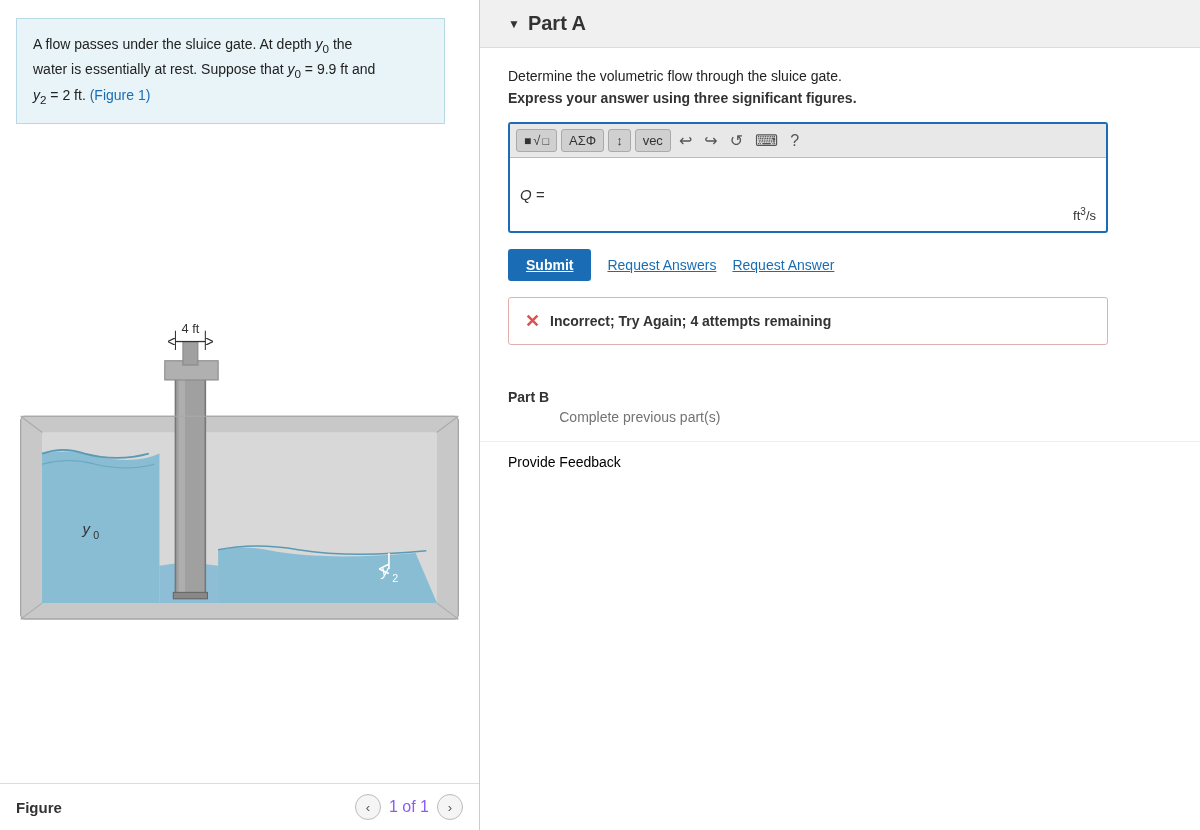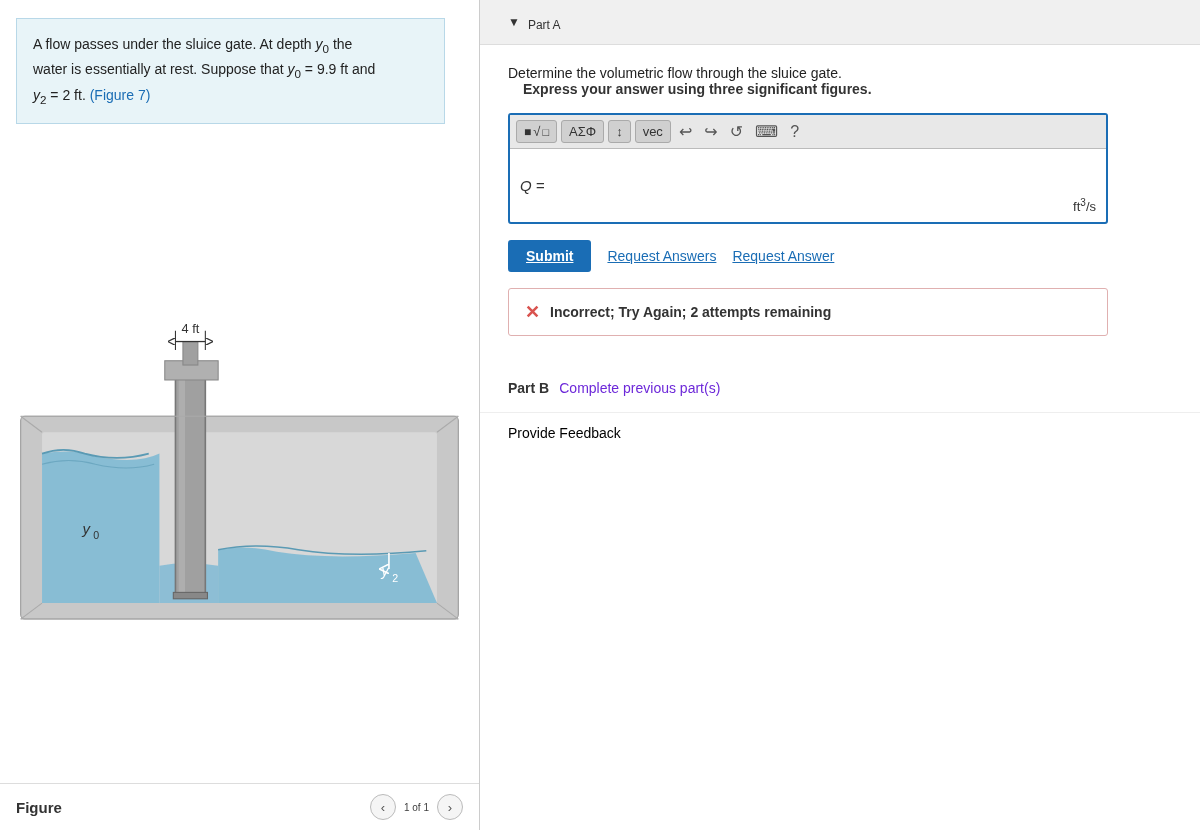--- a/index.html
+++ b/index.html
@@ -68,22 +68,22 @@
       border-radius: 50%;
       cursor: pointer;
       display: flex;
       align-items: center;
       justify-content: center;
       font-size: 13px;
       color: #555;
     }
 
     .figure-count {
-      font-size: 10px;
-      color: #404040;
+      font-size: 16px;
+      color: #8b5cf6;
     }
 
     
     .figure-area {
       flex: 1;
       display: flex;
       align-items: center;
       justify-content: flex-start;
       padding: 10px 10px 0 10px;
       overflow: hidden;
@@ -110,39 +110,38 @@
       display: flex;
       align-items: center;
       gap: 8px;
     }
 
     .part-toggle-arrow {
       font-size: 12px;
     }
 
     .part-title {
-      font-weight: normal;
-      font-size: 12px;
-      margin-top: 6px;
+      font-weight: bold;
+      font-size: 20px;
     }
 
     .part-content {
       padding: 20px 28px;
     }
 
     .part-instruction {
+      margin-bottom: 6px;
       font-size: 14px;
       color: #222;
     }
 
     .part-instruction-bold {
       font-weight: bold;
       font-size: 14px;
       margin-bottom: 16px;
-      margin-left: 15px;
     }
 
     .toolbar-btn {
       background: #d0d0d0;
       border: 1px solid #aaa;
       border-radius: 3px;
       padding: 3px 7px;
       cursor: pointer;
       font-size: 13px;
       color: #333;
@@ -270,21 +269,22 @@
       gap: 10px;
     }
 
     .part-b-label {
       font-weight: bold;
       font-size: 14px;
     }
 
     .part-b-text {
       font-size: 14px;
-      color: #6d28d9;
+      color: #737373;
+      margin-top: 20px;
     }
 
     
     .provide-feedback {
       padding: 12px 28px;
       border-top: 1px solid #eee;
     }
 
     .provide-feedback-link {
       color: #000000;
@@ -297,21 +297,21 @@
     sup { font-size: 10px; }
   </style>
 </head>
 <body>
 
 <div class="left-panel">
   <div class="problem-statement">
     <span>
       A flow passes under the sluice gate. At depth <em>y</em><sub>0</sub> the<br>
       water is essentially at rest. Suppose that <em>y</em><sub>0</sub> = 9.9 ft and<br>
-      <em>y</em><sub>2</sub> = 2 ft. <a class="figure-link"> (Figure 7)</a>
+      <em>y</em><sub>2</sub> = 2 ft. <a class="figure-link"> (Figure 1)</a>
     </span>
   </div>
 
   <div class="figure-area">
 
     <svg class="sluice-svg" viewBox="0 0 430 330">
 
       <rect x="10" y="120" width="410" height="190" rx="4" fill="#c8c8c8" stroke="#999" stroke-width="1"></rect>
 
       <rect x="30" y="135" width="370" height="160" rx="2" fill="#d8d8d8"></rect>
@@ -434,21 +434,21 @@
     </div>
 
     <div class="action-row">
       <button class="submit-btn">Submit</button>
       <button class="action-link">Request Answers</button>
       <button class="action-link">Request Answer</button>
     </div>
 
     <div class="feedback-box">
       <span class="feedback-x">✕</span>
-      <span class="feedback-text">Incorrect; Try Again; 2 attempts remaining</span>
+      <span class="feedback-text">Incorrect; Try Again; 4 attempts remaining</span>
     </div>
   </div>
 
   <div class="part-b-row">
     <span class="part-b-label">Part B</span>
     <span class="part-b-text">Complete previous part(s)</span>
   </div>
 
   <div class="provide-feedback">
     <a class="provide-feedback-link">Provide Feedback</a>

